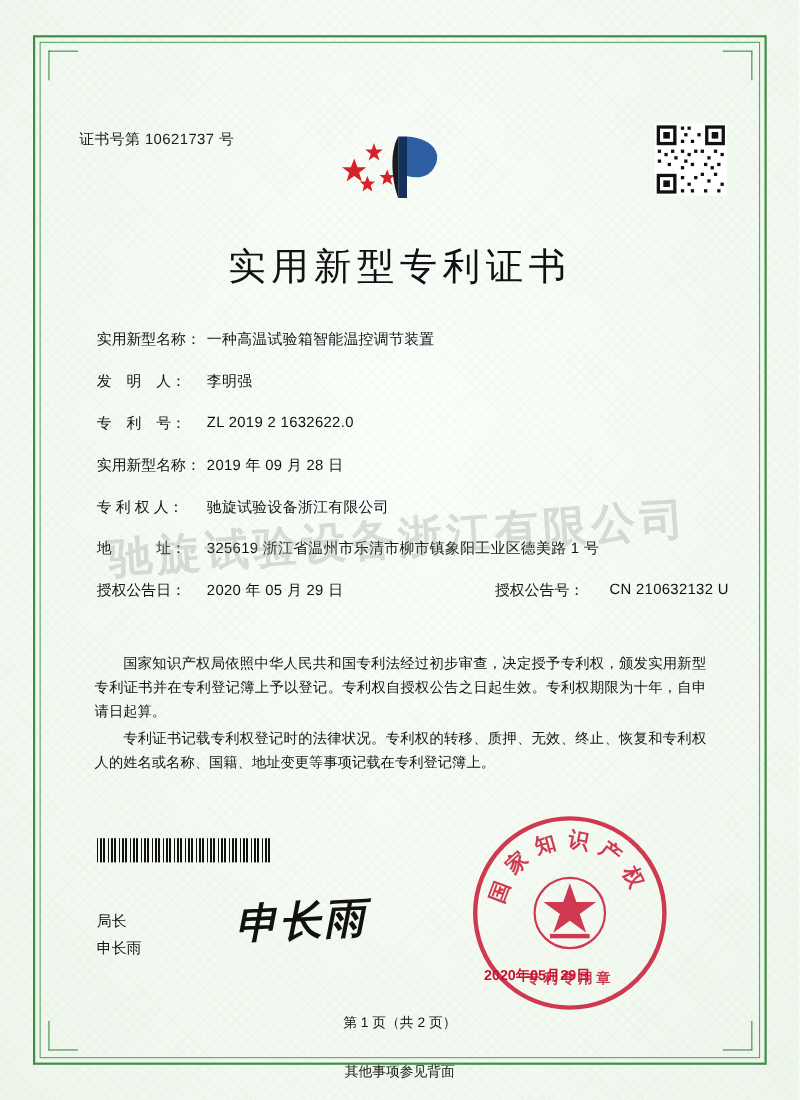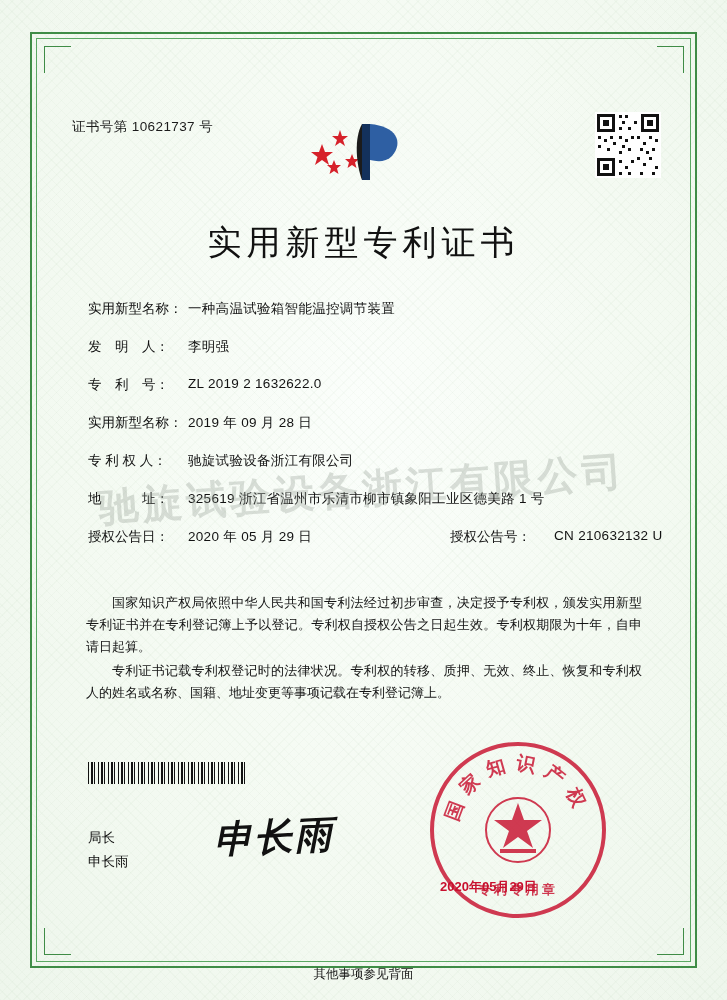--- a/index.html
+++ b/index.html
@@ -370,14 +370,15 @@
       <text x="84" y="148" text-anchor="middle" font-family="DejaVu Sans, sans-serif" font-size="13" font-weight="bold" fill="#c8102e" letter-spacing="3">专利专用章</text>
     </svg>
     <svg class="seal-star" viewBox="0 0 86 86">
       <circle cx="43" cy="43" r="32" fill="none" stroke="#c8102e" stroke-width="2"></circle>
       <polygon points="43,16 49,33 67,33 52,44 58,61 43,50 28,61 34,44 19,33 37,33" fill="#c8102e"></polygon>
       <rect x="25" y="62" width="36" height="4" fill="#c8102e"></rect>
     </svg>
   </div>
   <div class="seal-date">2020年05月29日</div>
 
+  <div class="page-no">第 1 页（共 2 页）</div>
   <div class="footnote">其他事项参见背面</div>
 </div>
 
 </body></html>

